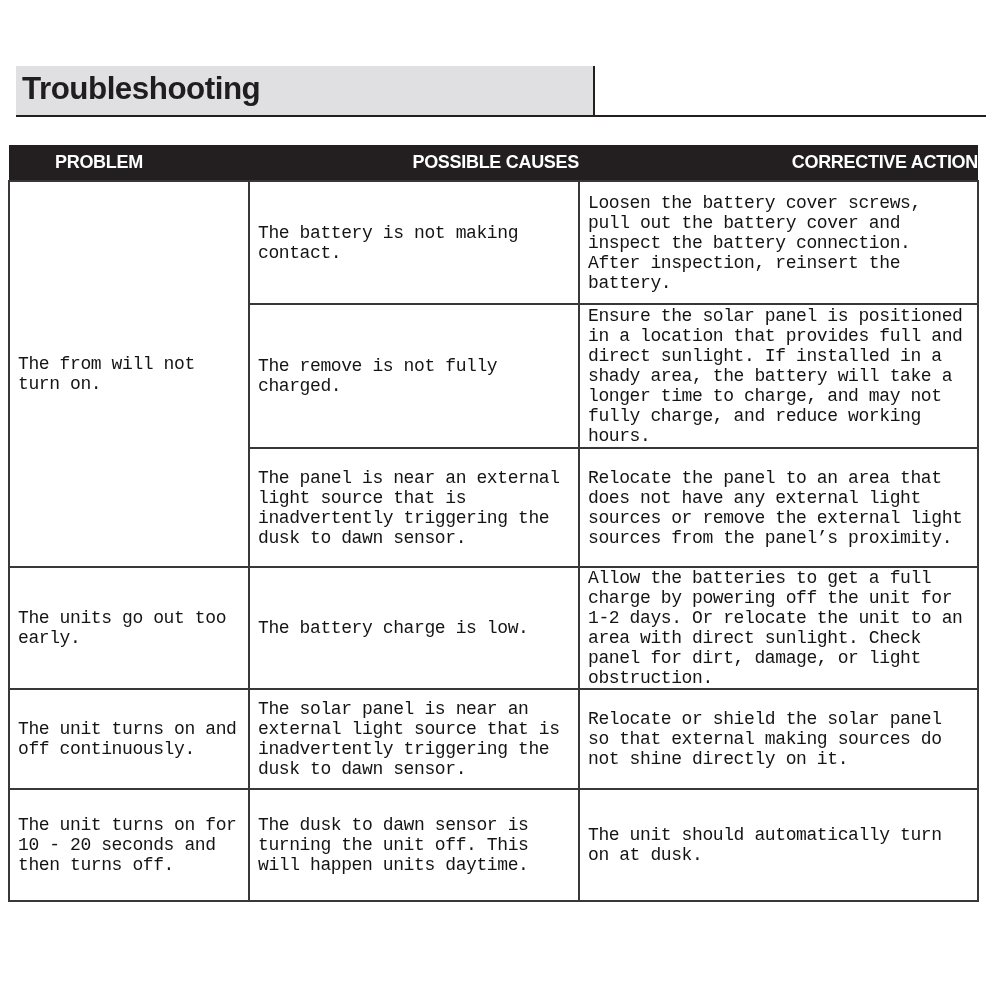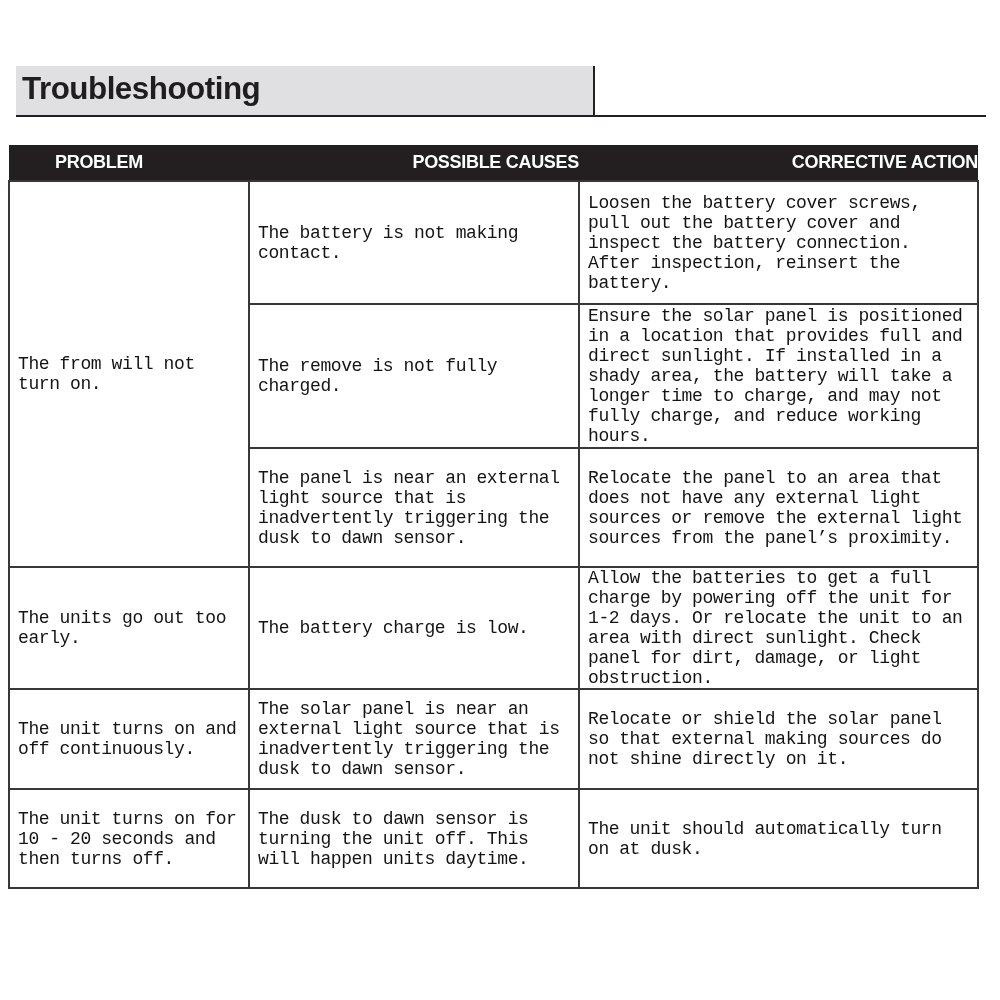--- a/index.html
+++ b/index.html
@@ -82,21 +82,21 @@
       <td>
           <span class="cell-text">The unit turns on and off continuously.</span>
         </td>
       <td>
           <span class="cell-text">The solar panel is near an external light source that is inadvertently triggering the dusk to dawn sensor.</span>
         </td>
       <td>
           <span class="cell-text">Relocate or shield the solar panel so that external making sources do not shine directly on it.</span>
         </td>
     </tr>
-    <tr style="height:99px">
+    <tr style="height:112px">
       <td>
           <span class="cell-text">The unit turns on for 10 - 20 seconds and then turns off.</span>
         </td>
       <td>
           <span class="cell-text">The dusk to dawn sensor is turning the unit off. This will happen units daytime.</span>
         </td>
       <td>
           <span class="cell-text">The unit should automatically turn on at dusk.</span>
         </td>
     </tr>

